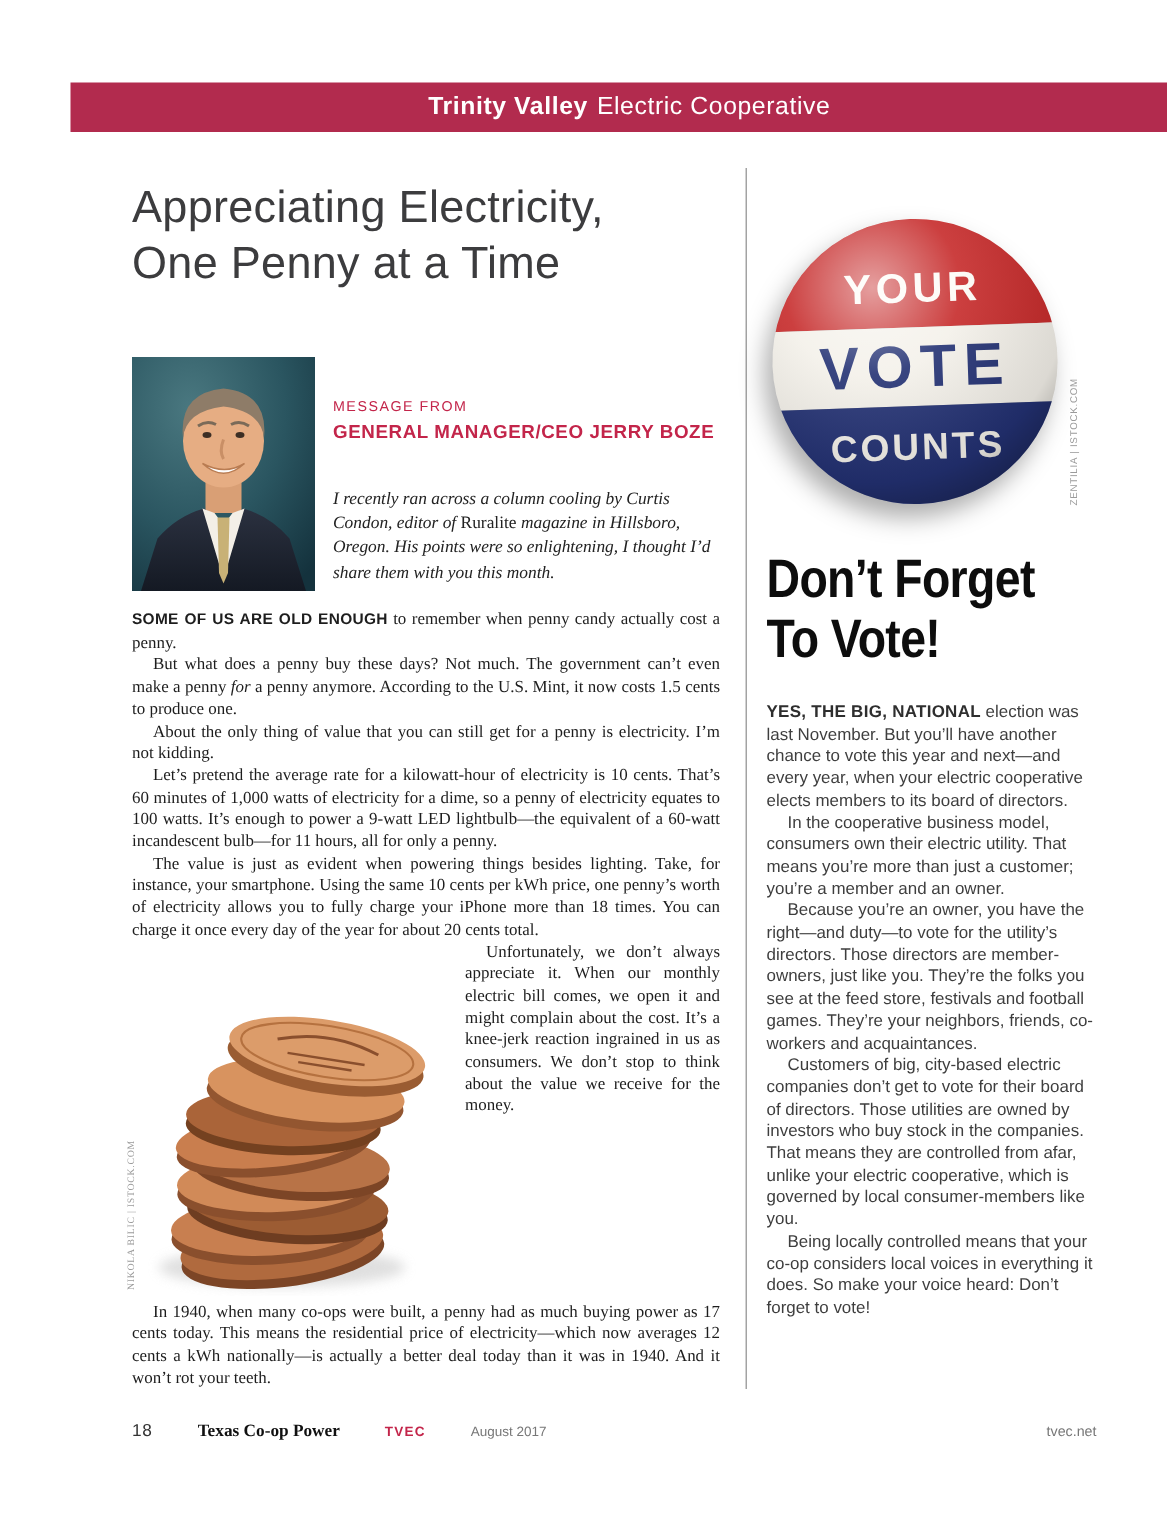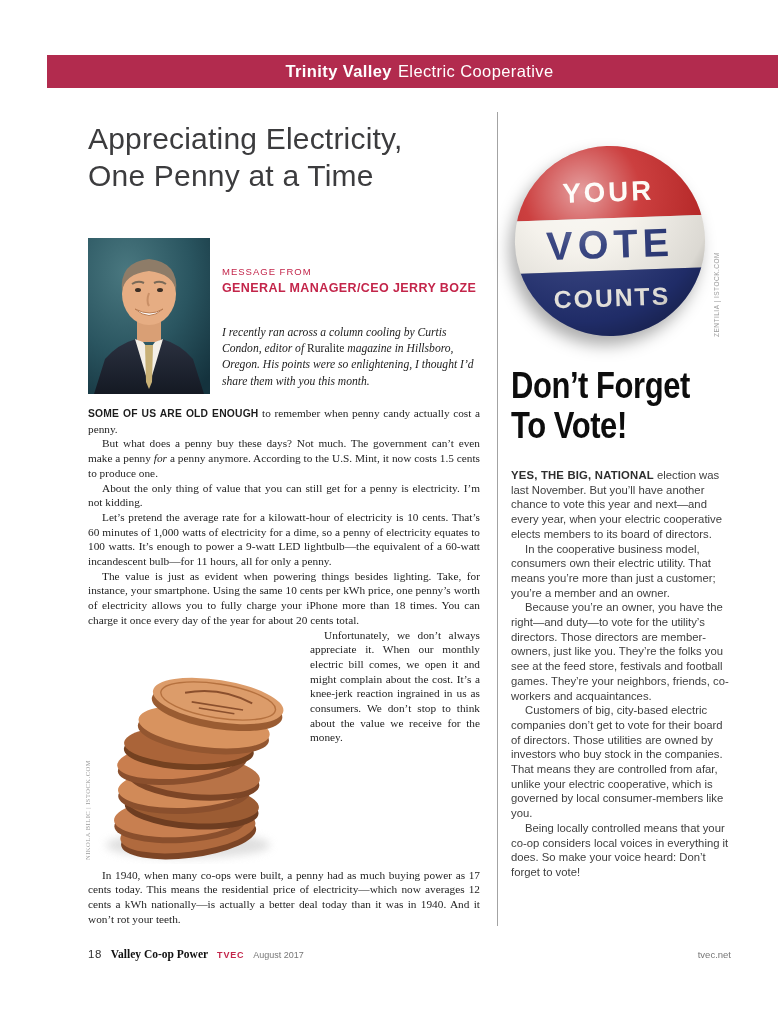--- a/index.html
+++ b/index.html
@@ -48,21 +48,21 @@
   .vote-credit { right:-9px; top:110px; }
   .vote-heading { margin-top:26px; font-weight:900; font-size:36px; line-height:40px; color:#0d0d0d;
     letter-spacing:-0.5px; transform:scaleX(0.86); transform-origin:left top; width:116%; }
   .side-copy { margin-top:22px; font-size:11.3px; line-height:14.7px; color:#3e3e3e; width:220px; }
   .side-copy p { text-indent:14px; margin:0; }
   .side-copy p.no-indent { text-indent:0; }
   .side-lead { font-weight:bold; letter-spacing:0.2px; color:#2e2e2e; }
   .side-closing { font-weight:bold; color:#1c1c1c; }
 
   
-  .footer { position:absolute; left:88px; right:47px; top:948px; display:flex; align-items:baseline; }
+  .footer { position:absolute; left:88px; right:47px; top:948px; display:flex; align-items:baseline;gap:21px; }
   .f-page { font-size:11.5px; color:#333; letter-spacing:0.5px; }
   .f-mag { margin-left:9px; font-family:"Liberation Serif", serif; font-weight:bold; font-size:11.5px; color:#101010; }
   .f-brand { margin-left:9px; font-size:9px; font-weight:bold; letter-spacing:0.8px; color:#c3254a; }
   .f-issue { margin-left:9px; font-size:9px; color:#777; }
   .f-site { margin-left:auto; font-size:9.5px; color:#777; }
 </style>
 </head>
 <body>
 
 <div class="page">
@@ -219,19 +219,19 @@
         <p>In the cooperative business model, consumers own their electric utility. That means you’re more than just a customer; you’re a member and an owner.</p>
         <p>Because you’re an owner, you have the right—and duty—to vote for the utility’s directors. Those directors are member-owners, just like you. They’re the folks you see at the feed store, festivals and football games. They’re your neighbors, friends, co-workers and acquaintances.</p>
         <p>Customers of big, city-based electric companies don’t get to vote for their board of directors. Those utilities are owned by investors who buy stock in the companies. That means they are controlled from afar, unlike your electric cooperative, which is governed by local consumer-members like you.</p>
         <p>Being locally controlled means that your co-op considers local voices in everything it does. So make your voice heard: Don’t forget to vote!</p>
       </div>
     </div>
   </div>
 
   <div class="footer">
     <span class="f-page">18</span>
-    <span class="f-mag">Valley Co-op Power</span>
+    <span class="f-mag">Texas Co-op Power</span>
     <span class="f-brand">TVEC</span>
     <span class="f-issue">August 2017</span>
     <span class="f-site">tvec.net</span>
   </div>
 
 </div>
 
 </body></html>

